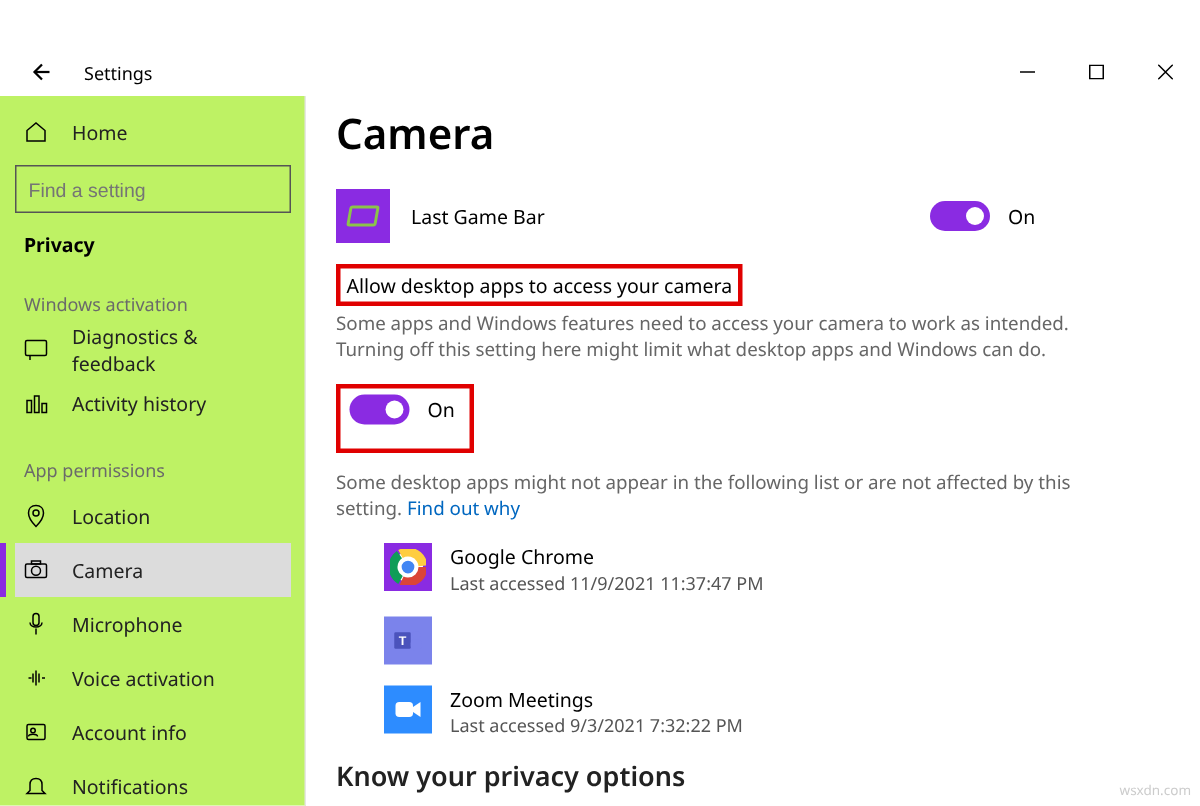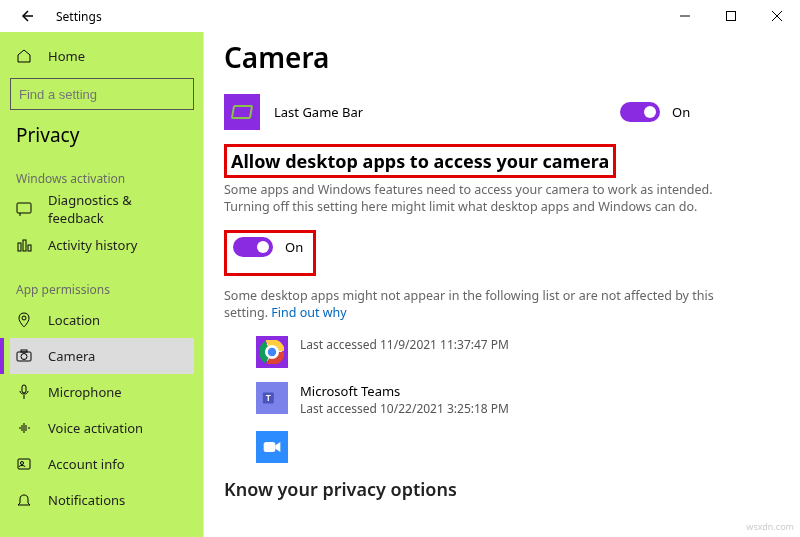--- a/index.html
+++ b/index.html
@@ -1,47 +1,47 @@
 <!DOCTYPE html>
 <html><head>
 <meta charset="utf-8">
 <style>
   * { box-sizing: border-box; margin: 0; padding: 0; }
   html, body { width: 800px; height: 537px; font-family: "Segoe UI", system-ui, sans-serif; font-size: 13px; color: #000; background: #fff; overflow: hidden; }
-  .titlebar { display: flex; align-items: center; height: 32px; }
+  .titlebar { display: flex; align-items: center; height: 32px; margin-top: 32px; }
   .titlebar .back { width: 24px; height: 24px; margin-left: 14px; display:flex; align-items:center; justify-content:center; color:#000; }
   .titlebar .title { margin-left: 18px; font-size: 12px; }
   .wincontrols { margin-left: auto; display: flex; }
   .wincontrols div { width: 46px; height: 32px; display:flex; align-items:center; justify-content:center; color:#333; }
   .body { display:flex; height: calc(537px - 32px); }
   .sidebar { width: 204px; background:#bef264; padding-top: 6px; position:relative; }
   .sidebar::after { content:""; position:absolute; top:0; right:0; bottom:0; width:1px; background:#e6e6e6; }
   .sidebar-inner { padding: 0 10px; }
   .nav-row { display:flex; align-items:center; height: 36px; padding: 0 6px; color:#222; }
   .nav-row .ico { width:16px; height:16px; margin-right:16px; display:flex; align-items:center; justify-content:center; color:#000; }
   .nav-row .lbl { font-size: 13px; }
   .nav-selected { background:#dcdcdc; }
   .nav-accent { position:relative; }
   .nav-accent::before { content:""; position:absolute; left:-10px; top:0; bottom:0; width:4px; background:#8a2be2; }
   .searchbox { display:flex; align-items:center; height:32px; border:1px solid #555; margin: 4px 0 10px 0; padding: 0 8px; justify-content:space-between; }
   .searchbox input { border:none; outline:none; font-size:13px; width: 180px; color:#666; background:transparent; }
-  .breadcrumb { font-weight:400; font-size:19px; padding: 2px 6px 14px 6px; }
+  .breadcrumb { font-weight:700; font-size:13px; padding: 2px 6px 14px 6px; }
   .section-label { font-size:12px; color:#6a6a6a; padding: 8px 6px 4px 6px; }
   .main { flex:1; padding: 4px 40px 0 20px; overflow:hidden; }
   .page-title { font-size:28px; font-weight:600; margin: 2px 0 14px 0; }
   .app-row { display:flex; align-items:center; height:44px; margin-bottom: 10px;}
   .app-tile { width:36px; height:36px; background:#8a2be2; display:flex; align-items:center; justify-content:center; margin-right:14px;}
   .app-tile .inner { width:20px; height:14px; border:2px solid #8bc34a; border-radius:2px; transform: skewX(-10deg); }
   .app-name { font-size:13px; flex:1; }
   .toggle-wrap { display:flex; align-items:center; gap:12px; min-width:140px; }
   .toggle { width:40px; height:20px; border-radius:10px; background:#8a2be2; position:relative; }
   .toggle::after { content:""; position:absolute; width:12px; height:12px; border-radius:50%; background:#fff; top:4px; right:4px; }
   .toggle-label { font-size:13px; }
   .highlight-box { border:3px solid #e00000; display:inline-block; padding:2px 4px; }
-  .sec-heading { font-size:18px; font-weight:700; margin: 16px 0 2px 0; }
+  .sec-heading { font-size:13px; font-weight:400; margin: 16px 0 2px 0; }
   .desc { font-size:12.5px; color:#666; line-height:1.35; margin: 4px 0 14px 0; }
   .desc a { color:#0067c0; text-decoration:none; }
   .toggle-row2 { display:flex; align-items:center; gap:12px; margin-bottom:12px; }
   .desktop-app { display:flex; align-items:flex-start; margin: 6px 0 14px 32px; }
   .da-tile { width:32px; height:32px; display:flex; align-items:center; justify-content:center; margin-right:12px; }
   .da-name { font-size:13px; }
   .da-sub { font-size:12px; color:#555; }
   .footer-heading { font-size:18px; font-weight:600; margin-top: 8px; color:#222; }
   svg { display:block; }
   .watermark { position:absolute; right:6px; bottom:4px; font-size:9px; color:#ccc; }
@@ -217,44 +217,45 @@
             <svg width="24" height="24" viewBox="0 0 24 24">
               <circle cx="12" cy="12" r="10" fill="#fff"></circle>
               <circle cx="12" cy="12" r="10" fill="none" stroke="#db4437" stroke-width="6" stroke-dasharray="20 60"></circle>
               <circle cx="12" cy="12" r="10" fill="none" stroke="#0f9d58" stroke-width="6" stroke-dasharray="20 60" transform="rotate(120 12 12)"></circle>
               <circle cx="12" cy="12" r="10" fill="none" stroke="#ffcd40" stroke-width="6" stroke-dasharray="20 60" transform="rotate(240 12 12)"></circle>
               <circle cx="12" cy="12" r="5" fill="#4285f4"></circle>
               <circle cx="12" cy="12" r="5" fill="none" stroke="#fff" stroke-width="1.5"></circle>
             </svg>
           </div>
           <div>
+            <div class="da-name">Google Chrome</div>
             <div class="da-sub">Last accessed 11/9/2021 11:37:47 PM</div>
           </div>
         </div>
         <div class="desktop-app">
           <div class="da-tile" style="background:#7b83eb">
             <svg width="22" height="22" viewBox="0 0 24 24">
               <rect x="2" y="6" width="12" height="12" rx="1" fill="#4b53bc"></rect>
               <text x="8" y="15" text-anchor="middle" fill="#fff" font-size="9" font-weight="bold" font-family="sans-serif">T</text>
               <circle cx="18" cy="8" r="3" fill="#7b83eb"></circle>
               <rect x="14" y="11" width="8" height="8" rx="3" fill="#7b83eb"></rect>
             </svg>
           </div>
-          <div>
-            <div class="da-name">Microsoft Teams</div>
-            <div class="da-sub">Last accessed 10/22/2021 3:25:18 PM</div>
-          </div>
         </div>
         <div class="desktop-app">
           <div class="da-tile" style="background:#2d8cff">
             <svg width="20" height="20" viewBox="0 0 24 24">
               <rect x="2" y="6" width="14" height="12" rx="3" fill="#fff"></rect>
               <path d="M16 10 L22 6 V18 L16 14 Z" fill="#fff"></path>
             </svg>
           </div>
+          <div>
+            <div class="da-name">Zoom Meetings</div>
+            <div class="da-sub">Last accessed 9/3/2021 7:32:22 PM</div>
+          </div>
         </div>
       </div>
 
     <div class="footer-heading">Know your privacy options</div>
   </div>
 </div>
 
 <div class="watermark">wsxdn.com</div>
 
 </body></html>

